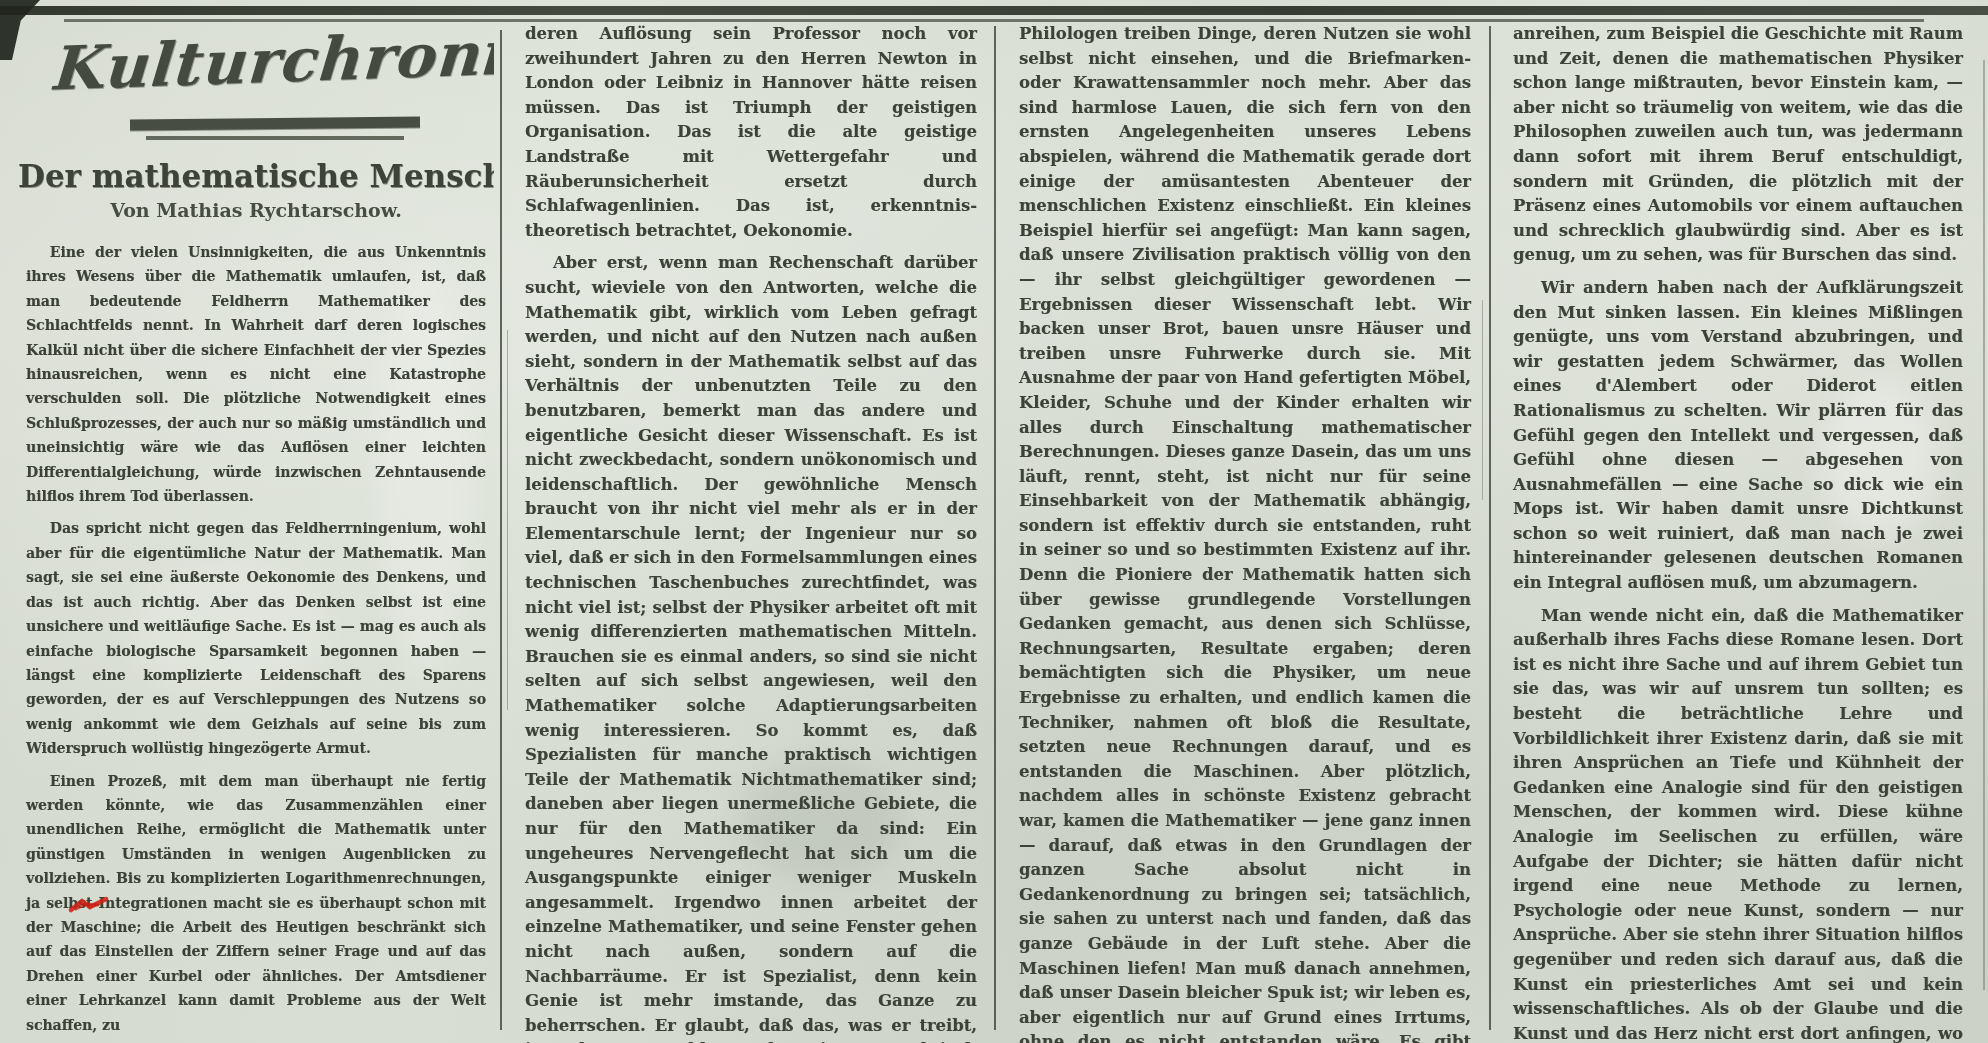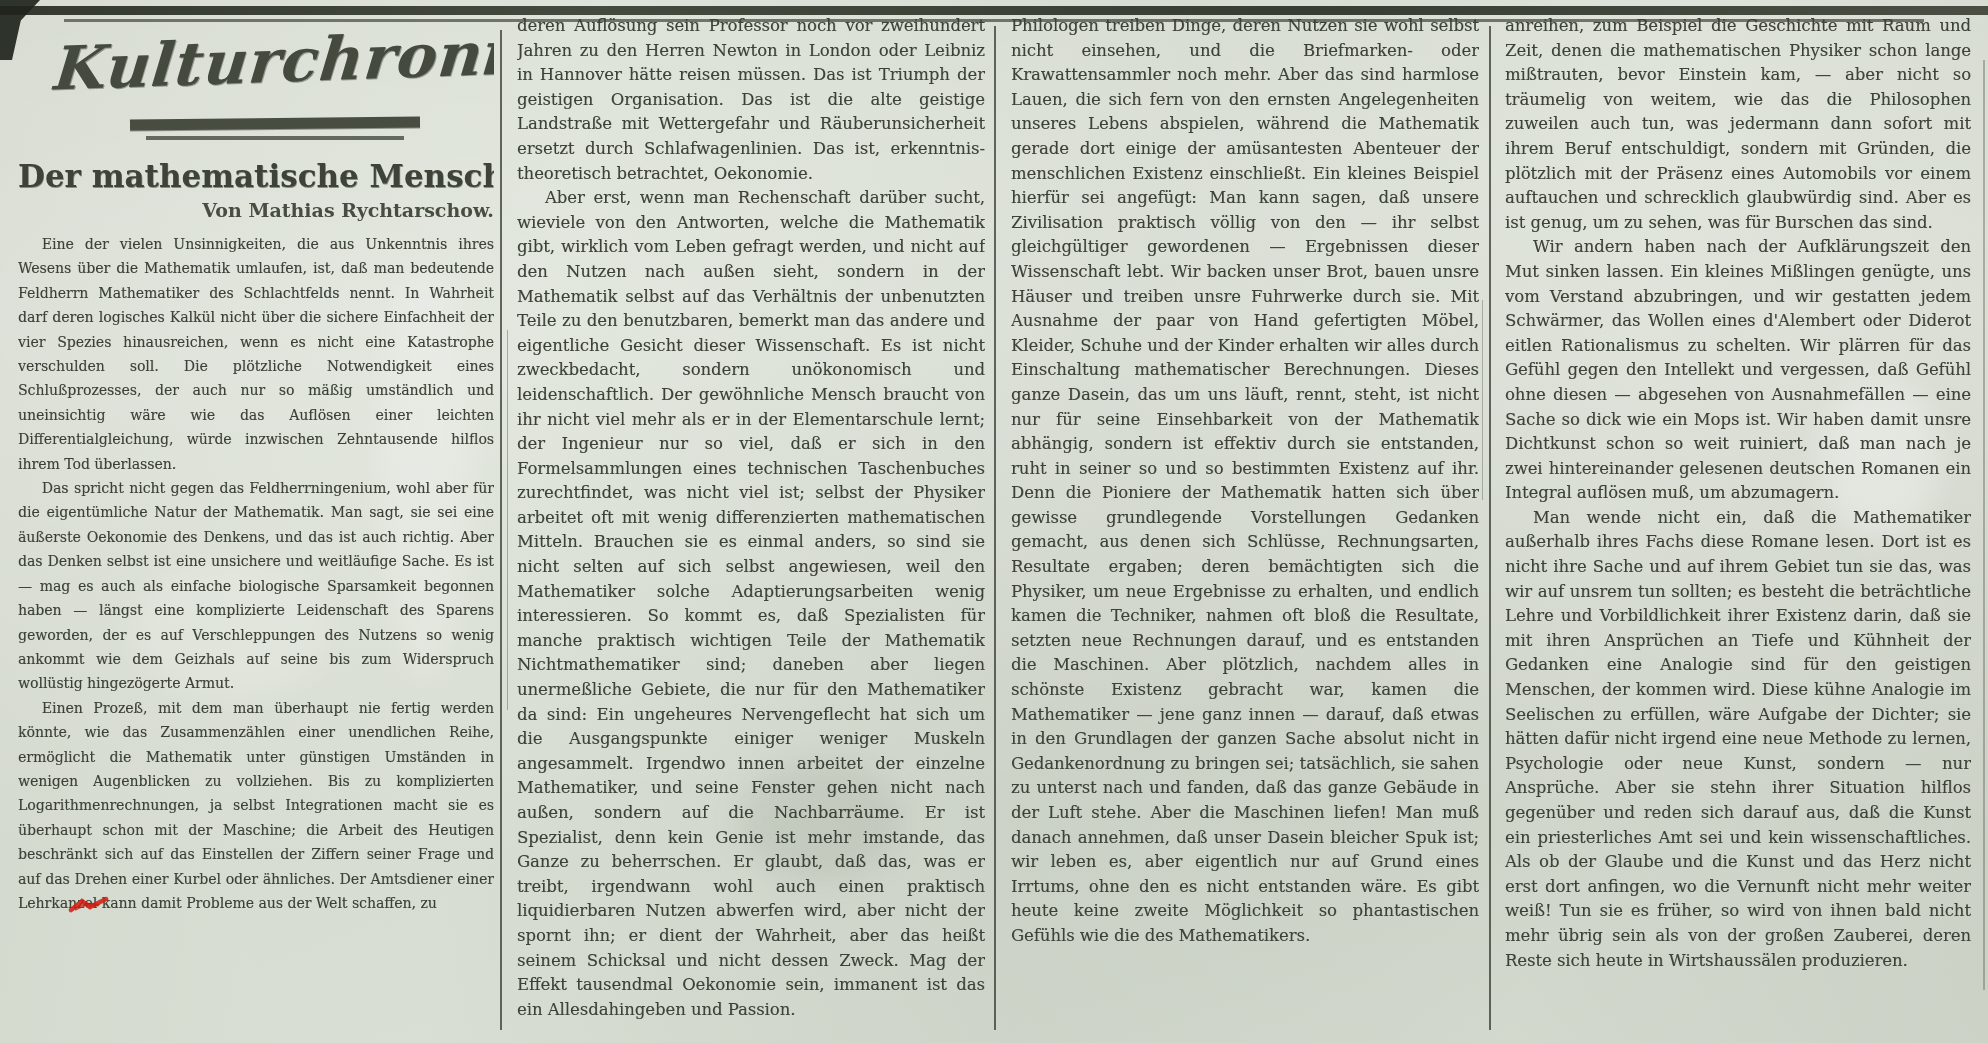--- a/index.html
+++ b/index.html
@@ -56,25 +56,25 @@
     background:#474d41;transform:rotate(-.6deg);box-shadow:0 1px 0 rgba(60,66,54,.5);}
   .mast-rule-2{position:absolute;left:128px;top:136px;width:258px;height:4px;
     background:#4d5347;opacity:.85;}
   .article-title{
     position:absolute;left:0;top:158px;width:100%;
     text-align:center;font-size:31px;font-weight:700;color:#3d4338;
     text-shadow:.6px .6px 0 rgba(50,56,44,.5);white-space:nowrap;
   }
   .byline{
     position:absolute;left:0;top:199px;width:100%;
-    text-align:right;font-size:19px;font-weight:700;color:#474d41;
+    text-align:center;font-size:19px;font-weight:700;color:#474d41;
   }
   
   .body-text p{
-    margin:0;font-weight:400;text-align:justify;
+    margin:8px;font-weight:700;text-align:justify;
     text-shadow:.4px .4px 0 rgba(52,58,46,.35);
     hyphens:auto;-webkit-hyphens:auto;
   }
   .col1 .body-text p{font-size:14px;line-height:24.4px;color:#3b4136;}
   .col2 .body-text p,.col3 .body-text p,.col4 .body-text p{
     font-size:16.4px;line-height:24.6px;color:#3c4237;}
   .body-text p.indent{text-indent:1.7em;}
   
   .red-mark{position:absolute;left:68px;top:896px;width:44px;height:18px;}
 </style>

